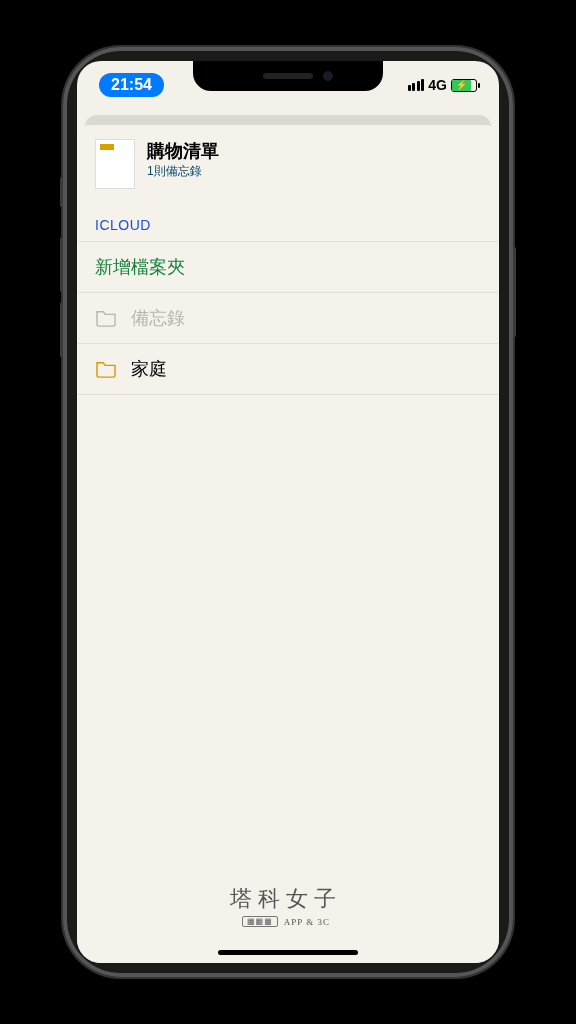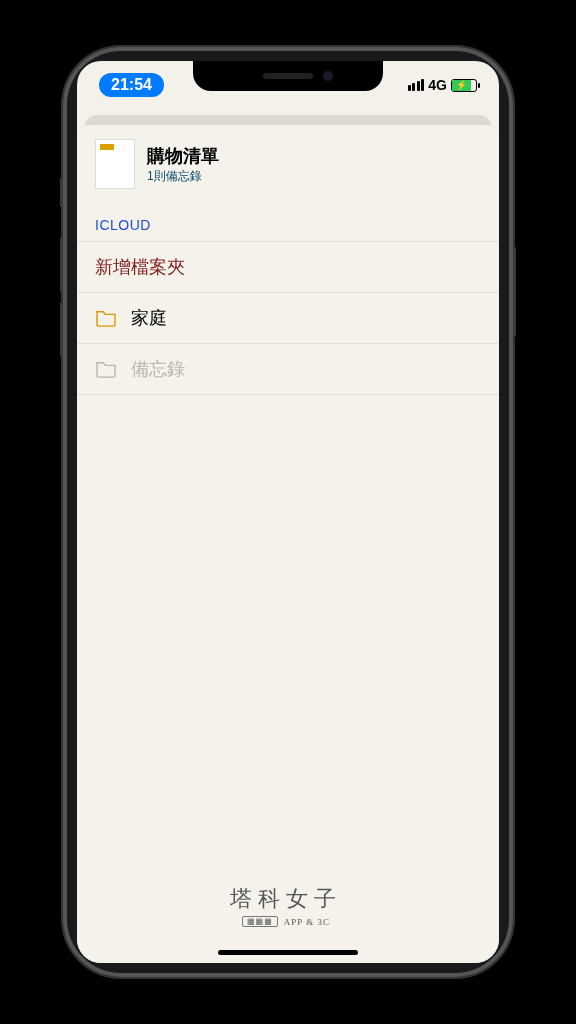--- a/index.html
+++ b/index.html
@@ -110,21 +110,21 @@
     justify-content: center;
     position: relative;
   }
   .nav-title { font-size: 18px; font-weight: 600; color:#000; }
   .nav-cancel {
     position: absolute; right: 16px;
     color: #d99a00; font-size: 18px;
   }
 
   .note-header {
-    display:flex; align-items:center; gap:12px;
+    display:flex; gap:12px;
     padding: 14px 18px 18px 18px;
   }
   .note-thumb {
     width:40px; height:50px; background:#fff; border:1px solid #ddd;
     position:relative;
   }
   .note-thumb::before{
     content:""; position:absolute; top:4px; left:4px; width:14px; height:6px;
     background:#d9a000;
   }
@@ -135,21 +135,21 @@
     padding: 10px 18px 8px 18px;
     font-size:14px; color:#1d4ed8; letter-spacing:0.5px;
     border-bottom:1px solid #e3e0d8;
   }
   .row {
     display:flex; align-items:center; gap:14px;
     padding: 13px 18px;
     border-bottom:1px solid #e3e0d8;
     font-size:18px;
   }
-  .row.new-folder{ color:#7f1d1d; font-weight:500;text-align:center; }
+  .row.new-folder{ color:#15803d; font-weight:500;text-align:center; }
   .row.disabled{ color:#b8b6af; }
   .row.normal{ color:#000; }
   .folder-icon{ width:22px; height:18px; flex-shrink:0; }
 
   .watermark {
     position:absolute; bottom:36px; left:0; right:4px;
     text-align:center; color:#555;
     font-family: "Songti TC", serif;
   }
   .watermark-main{ font-size:22px; letter-spacing:6px; }
@@ -205,34 +205,34 @@
           <div class="note-info-sub">1則備忘錄</div>
         </div>
       </div>
 
       <div class="section-header">ICLOUD</div>
 
       <div class="row new-folder">
         <span>新增檔案夾</span>
       </div>
 
+      <div class="row disabled">
+        <svg class="folder-icon" viewBox="0 0 24 20" fill="none" stroke="#b8b6af" stroke-width="1.6">
+          <path d="M2 3 h7 l2 3 h11 v11 a2 2 0 0 1 -2 2 H4 a2 2 0 0 1 -2 -2 Z"></path>
+        </svg>
+        <span>備忘錄</span>
+      </div>
+
       <div class="row normal">
         <svg class="folder-icon" viewBox="0 0 24 20" fill="none" stroke="#d99a00" stroke-width="1.6">
           <path d="M2 3 h7 l2 3 h11 v11 a2 2 0 0 1 -2 2 H4 a2 2 0 0 1 -2 -2 Z"></path>
         </svg>
         <span>家庭</span>
       </div>
 
-      <div class="row disabled">
-        <svg class="folder-icon" viewBox="0 0 24 20" fill="none" stroke="#b8b6af" stroke-width="1.6">
-          <path d="M2 3 h7 l2 3 h11 v11 a2 2 0 0 1 -2 2 H4 a2 2 0 0 1 -2 -2 Z"></path>
-        </svg>
-        <span>備忘錄</span>
-      </div>
-
       <div class="watermark">
         <div class="watermark-main">塔科女子</div>
         <div class="watermark-sub">
           <span class="kb">▦▦▦</span>
           <span>APP &amp; 3C</span>
         </div>
       </div>
 
       <div class="home-indicator"></div>
     </div>

